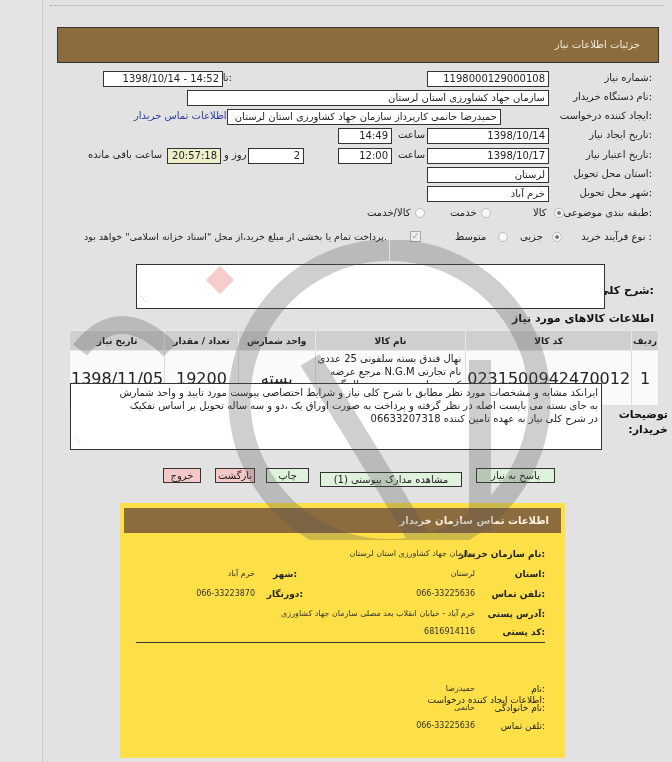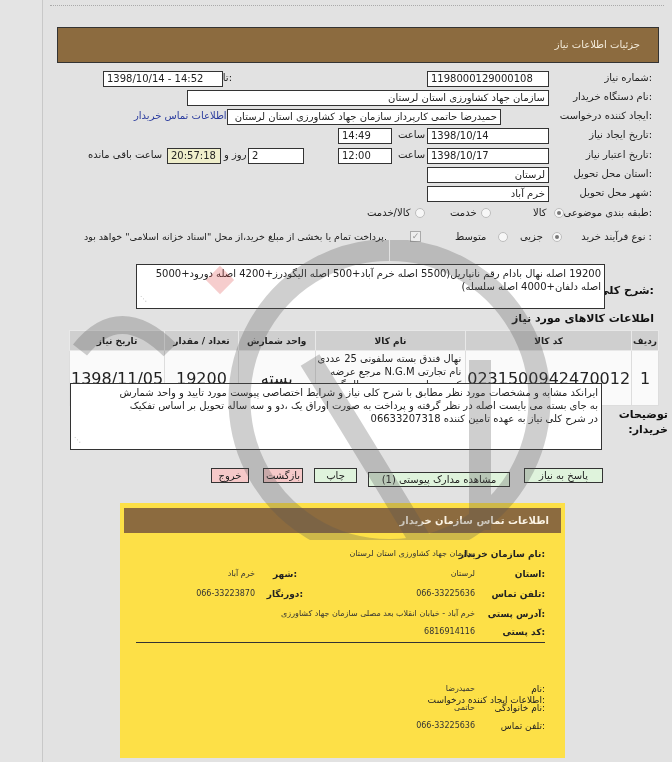--- a/index.html
+++ b/index.html
@@ -17,21 +17,21 @@
     background: #8c6b3f; border: 1px solid #333; box-sizing: border-box;
     color: #f4ecdc; font-size: 10px; direction: rtl;
     padding-right: 18px; line-height: 34px;
   }
   .lbl { position: absolute; font-size: 10px; color: #222; white-space: nowrap; line-height: 16px; }
   .box {
     position: absolute; height: 16px; background: #fff; border: 1px solid #333;
     box-sizing: border-box; font-size: 10px; line-height: 14px; white-space: nowrap;
     overflow: hidden; padding: 0 3px;
   }
-  .box.c { text-align: left; }
+  .box.c { text-align: right; }
   .box.r { text-align: right; direction: rtl; }
   .box.yellow { background: #efeecb; }
   .link { position: absolute; color: #2b3c9e; font-size: 10px; white-space: nowrap; line-height: 16px; cursor: pointer; }
   .radio {
     position: absolute; width: 10px; height: 10px; border-radius: 50%;
     border: 1px solid #bdbdbd; background: #f7f7f7; box-sizing: border-box;
   }
   .radio.on::after { content: ""; position: absolute; left: 2px; top: 2px; width: 4px; height: 4px; border-radius: 50%; background: #777; }
   .check {
     position: absolute; width: 11px; height: 11px; border: 1px solid #aaa; background: #eee;
@@ -42,21 +42,21 @@
     position: absolute; background: #fff; border: 1px solid #333; box-sizing: border-box;
     direction: rtl; text-align: right; font-size: 10px; line-height: 13px; padding: 2px 3px;
   }
   .grip { position: absolute; left: 3px; bottom: 2px; font-size: 7px; color: #aaa; }
   table.items { position: absolute; left: 69px; top: 330px; width: 590px; border-collapse: collapse; direction: rtl; }
   table.items th { background: #cfcfcf; font-weight: bold; font-size: 9px; height: 17px; border: 1px solid #e8e8e8; color: #222; }
   table.items td { background: #fafafa; font-size: 16px; height: 34px; border: 1px solid #ddd; text-align: center; }
   table.items td.name { text-align: right; font-size: 10px; line-height: 13px; padding-right: 4px; }
   .btn {
     position: absolute; height: 15px; border: 1px solid #333; box-sizing: border-box;
-    font-size: 10px; line-height: 13px; text-align: center; cursor: pointer; background: #dff3dc; color: #222; margin-left: 48px;
+    font-size: 10px; line-height: 13px; text-align: center; cursor: pointer; background: #dff3dc; color: #222;
   }
   .btn.red { background: #f6c9c9; }
   .panel { position: absolute; left: 120px; top: 503px; width: 445px; height: 255px; background: #fde047; }
   .panel-header {
     position: absolute; left: 4px; top: 5px; width: 437px; height: 25px; background: #8c6b3f;
     color: #fbf3e4; font-weight: bold; font-size: 10px; direction: rtl; padding-right: 12px;
     line-height: 25px; box-sizing: border-box;
   }
   .p-lbl { position: absolute; font-size: 9px; font-weight: bold; white-space: nowrap; color: #222; }
   .p-val { position: absolute; font-size: 8px; white-space: nowrap; color: #333; }
@@ -120,21 +120,20 @@
   <span class="radio on" style="left:552px;top:232px;"></span>
   <span class="lbl" style="left:520px;top:229px;">جزیی</span>
   <span class="radio" style="left:498px;top:232px;"></span>
   <span class="lbl" style="left:455px;top:229px;">متوسط</span>
   <span class="check" style="left:410px;top:231px;">✓</span>
   <span class="lbl" style="left:84px;top:229px;font-size:9.5px;">پرداخت تمام یا بخشی از مبلغ خرید،از محل "اسناد خزانه اسلامی" خواهد بود.</span>
 </div>
 
 <span class="bold-lbl" style="right:18px;top:284px;">شرح کلی نیاز:</span>
 <div class="textarea" style="left:136px;top:264px;width:469px;height:45px;">
-  <span>19200 اصله نهال بادام رقم نانپاریل(5500 اصله خرم آباد+500 اصله الیگودرز+4200 اصله دورود+5000 اصله دلفان+4000 اصله سلسله)</span>
   <span class="grip">⋰</span>
 </div>
 
 <span class="bold-lbl" style="right:18px;top:312px;">اطلاعات کالاهای مورد نیاز</span>
 <table class="items">
   <thead>
     <tr>
       <th style="width:23px;">ردیف</th>
       <th style="width:78px;">کد کالا</th>
       <th style="width:212px;">نام کالا</th>

